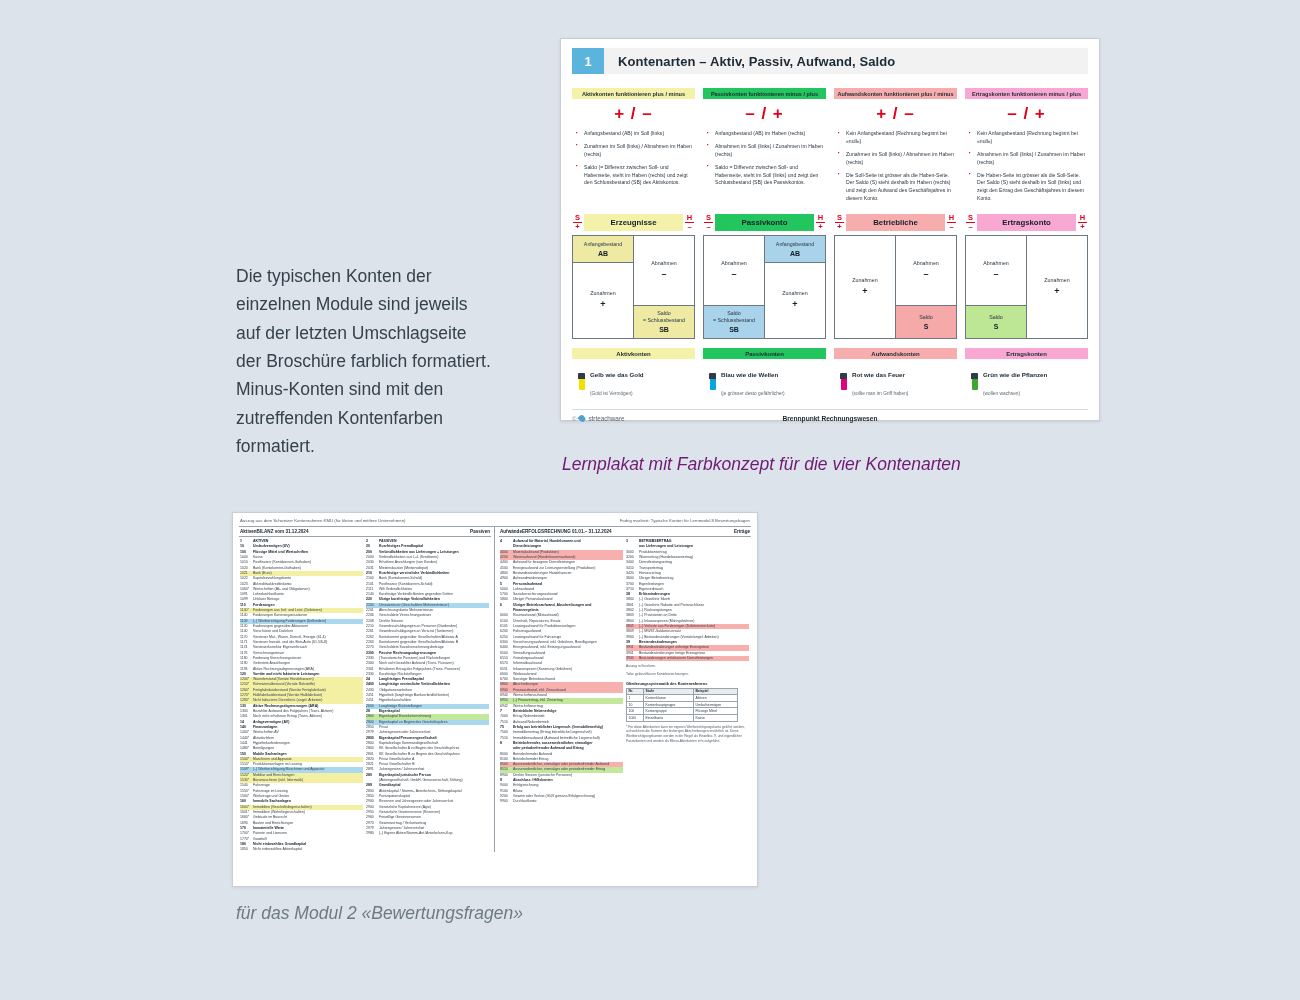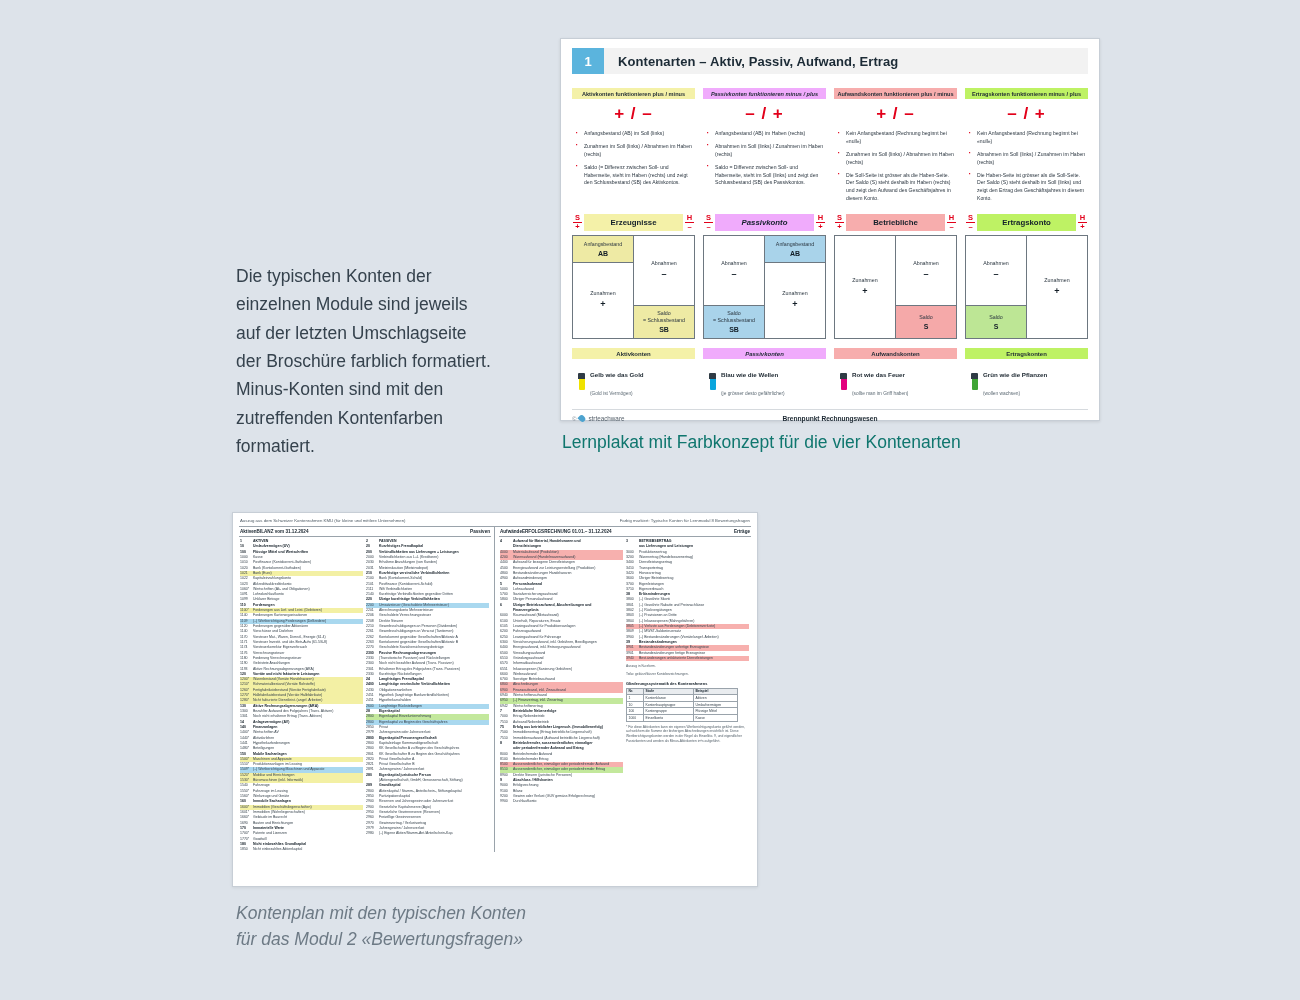--- a/index.html
+++ b/index.html
@@ -26,23 +26,23 @@
   .poster-head{display:flex;align-items:stretch;background:#f2f2f2;height:26px;}
   .poster-num{width:32px;background:#5bb4dd;color:#fff;font-weight:bold;font-size:13px;
     display:flex;align-items:center;justify-content:center;}
   .poster-title{flex:1;display:flex;align-items:center;padding-left:14px;
     font-size:13px;font-weight:bold;color:#1c2b36;letter-spacing:.1px;}
 
   .cols{display:flex;gap:8px;margin-top:14px;}
   .col{width:124px;}
   .col-hd{font-size:5.6px;font-weight:bold;text-align:center;padding:2.5px 1px;color:#1e2a33;}
   .c-akt{background:#f4f1a8;}
-  .c-pas{background:#f0abfc;font-style:italic;}
+  .c-pas{background:#22c55e;}
   .c-auf{background:#f7adad;}
-  .c-ert{background:#bef264;}
+  .c-ert{background:#f9a8d4;}
   .signs{text-align:center;color:#e2001a;font-weight:bold;font-size:17px;margin:5px 0 6px;letter-spacing:1px;}
   .bullets{font-size:5.1px;line-height:1.55;color:#2b3640;}
   .bullets li{margin-bottom:5px;}
   ul.bullets{margin:0;padding-left:7px;list-style:none;}
   ul.bullets li{position:relative;padding-left:5px;}
   ul.bullets li:before{content:"\25AA";position:absolute;left:-3px;top:-0.5px;color:#e2001a;font-size:4.4px;}
 
   
   .taccts{display:flex;gap:8px;margin-top:6px;}
   .tacct{width:124px;}
@@ -80,22 +80,22 @@
     display:flex;align-items:center;font-size:6.3px;color:#2b3640;}
   .brand{display:flex;align-items:center;gap:3px;}
   .brand .cmark{font-size:6px;color:#7d8790;}
   .brand .drop{width:6px;height:7px;background:#4da3cf;border-radius:0 60% 60% 60%;transform:rotate(-45deg);}
   .brand .bt{font-weight:bold;color:#1f2b35;}
   .brand .bt span{font-weight:normal;color:#56616b;}
   .pfoot .center{position:absolute;left:0;right:0;text-align:center;font-weight:bold;font-size:6.6px;color:#1c2832;pointer-events:none;}
   .pfootwrap{position:relative;width:100%;}
 
   .cap-right{
-    position:absolute;left:562px;top:432px;width:520px;
-    font-size:17.5px;color:#0f766e;
+    position:absolute;left:562px;top:454px;width:520px;
+    font-size:17.5px;font-style:italic;color:#701a75;
   }
 
   
   .sheet{
     position:absolute;left:232px;top:512px;width:526px;height:375px;
     background:#ffffff;border:1px solid #c7ced6;box-shadow:0 1px 3px rgba(0,0,0,.08);
     box-sizing:border-box;padding:5px 6px;
   }
   .sheet-top{display:flex;justify-content:space-between;font-size:4.3px;color:#4d5a64;padding:0 1px 3px;}
   .sheet-cols{display:flex;border-top:1px solid #9aa3ab;}
@@ -125,21 +125,21 @@
 </style>
 </head>
 <body>
 
 <div class="intro">Die typischen Konten der einzelnen Module sind jeweils auf der letzten Umschlagseite der Broschüre farblich formatiert. Minus-Konten sind mit den zutreffenden Kontenfarben formatiert.</div>
 
 <div class="poster">
 
   <div class="poster-head">
     <div class="poster-num">1</div>
-    <div class="poster-title">Kontenarten – Aktiv, Passiv, Aufwand, Ertrag</div>
+    <div class="poster-title">Kontenarten – Aktiv, Passiv, Aufwand, Saldo</div>
   </div>
 
   <div class="cols">
     <div class="col">
       <div class="col-hd c-akt">Aktivkonten funktionieren plus / minus</div>
       <div class="signs">+ / –</div>
       <ul class="bullets">
         <li>Anfangsbestand (AB) im Soll (links)</li>
         <li>Zunahmen im Soll (links) / Abnahmen im Haben (rechts)</li>
         <li>Saldo (= Differenz zwischen Soll- und Habenseite, steht im Haben (rechts) und zeigt den Schlussbestand (SB) des Aktivkontos.</li>
@@ -1213,15 +1213,14 @@
               </tbody>
           </table>
           <div class="note">* Für diese Aktivkonten kann ein eigenes Wertberichtigungskonto geführt werden, auf welchem die Summe der bisherigen Abschreibungen ersichtlich ist. Diese Wertberichtigungskonten werden in der Regel als Einzelkto. 9, und eigendlicher Passivkonten und werden als Minus-Aktivkonten in«s aufgeführt.</div>
         </div>
       </div>
     </div>
   </div>
 </div>
 
 <div class="cap-bottom">
-  <div>Kontenplan mit den typischen Konten</div>
   <div>für das Modul 2 «Bewertungsfragen»</div>
 </div>
 
 </body></html>

